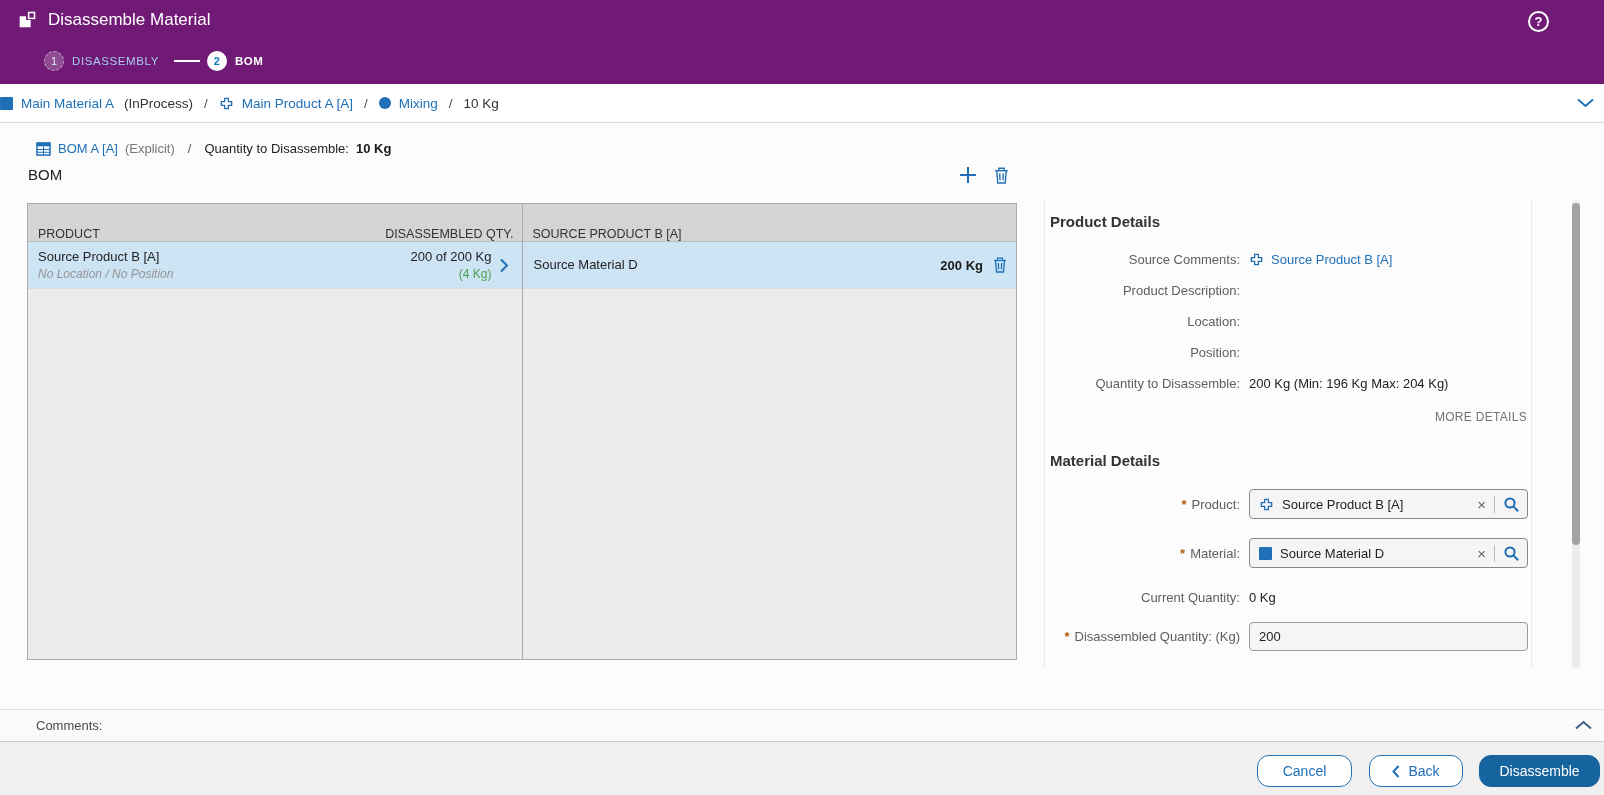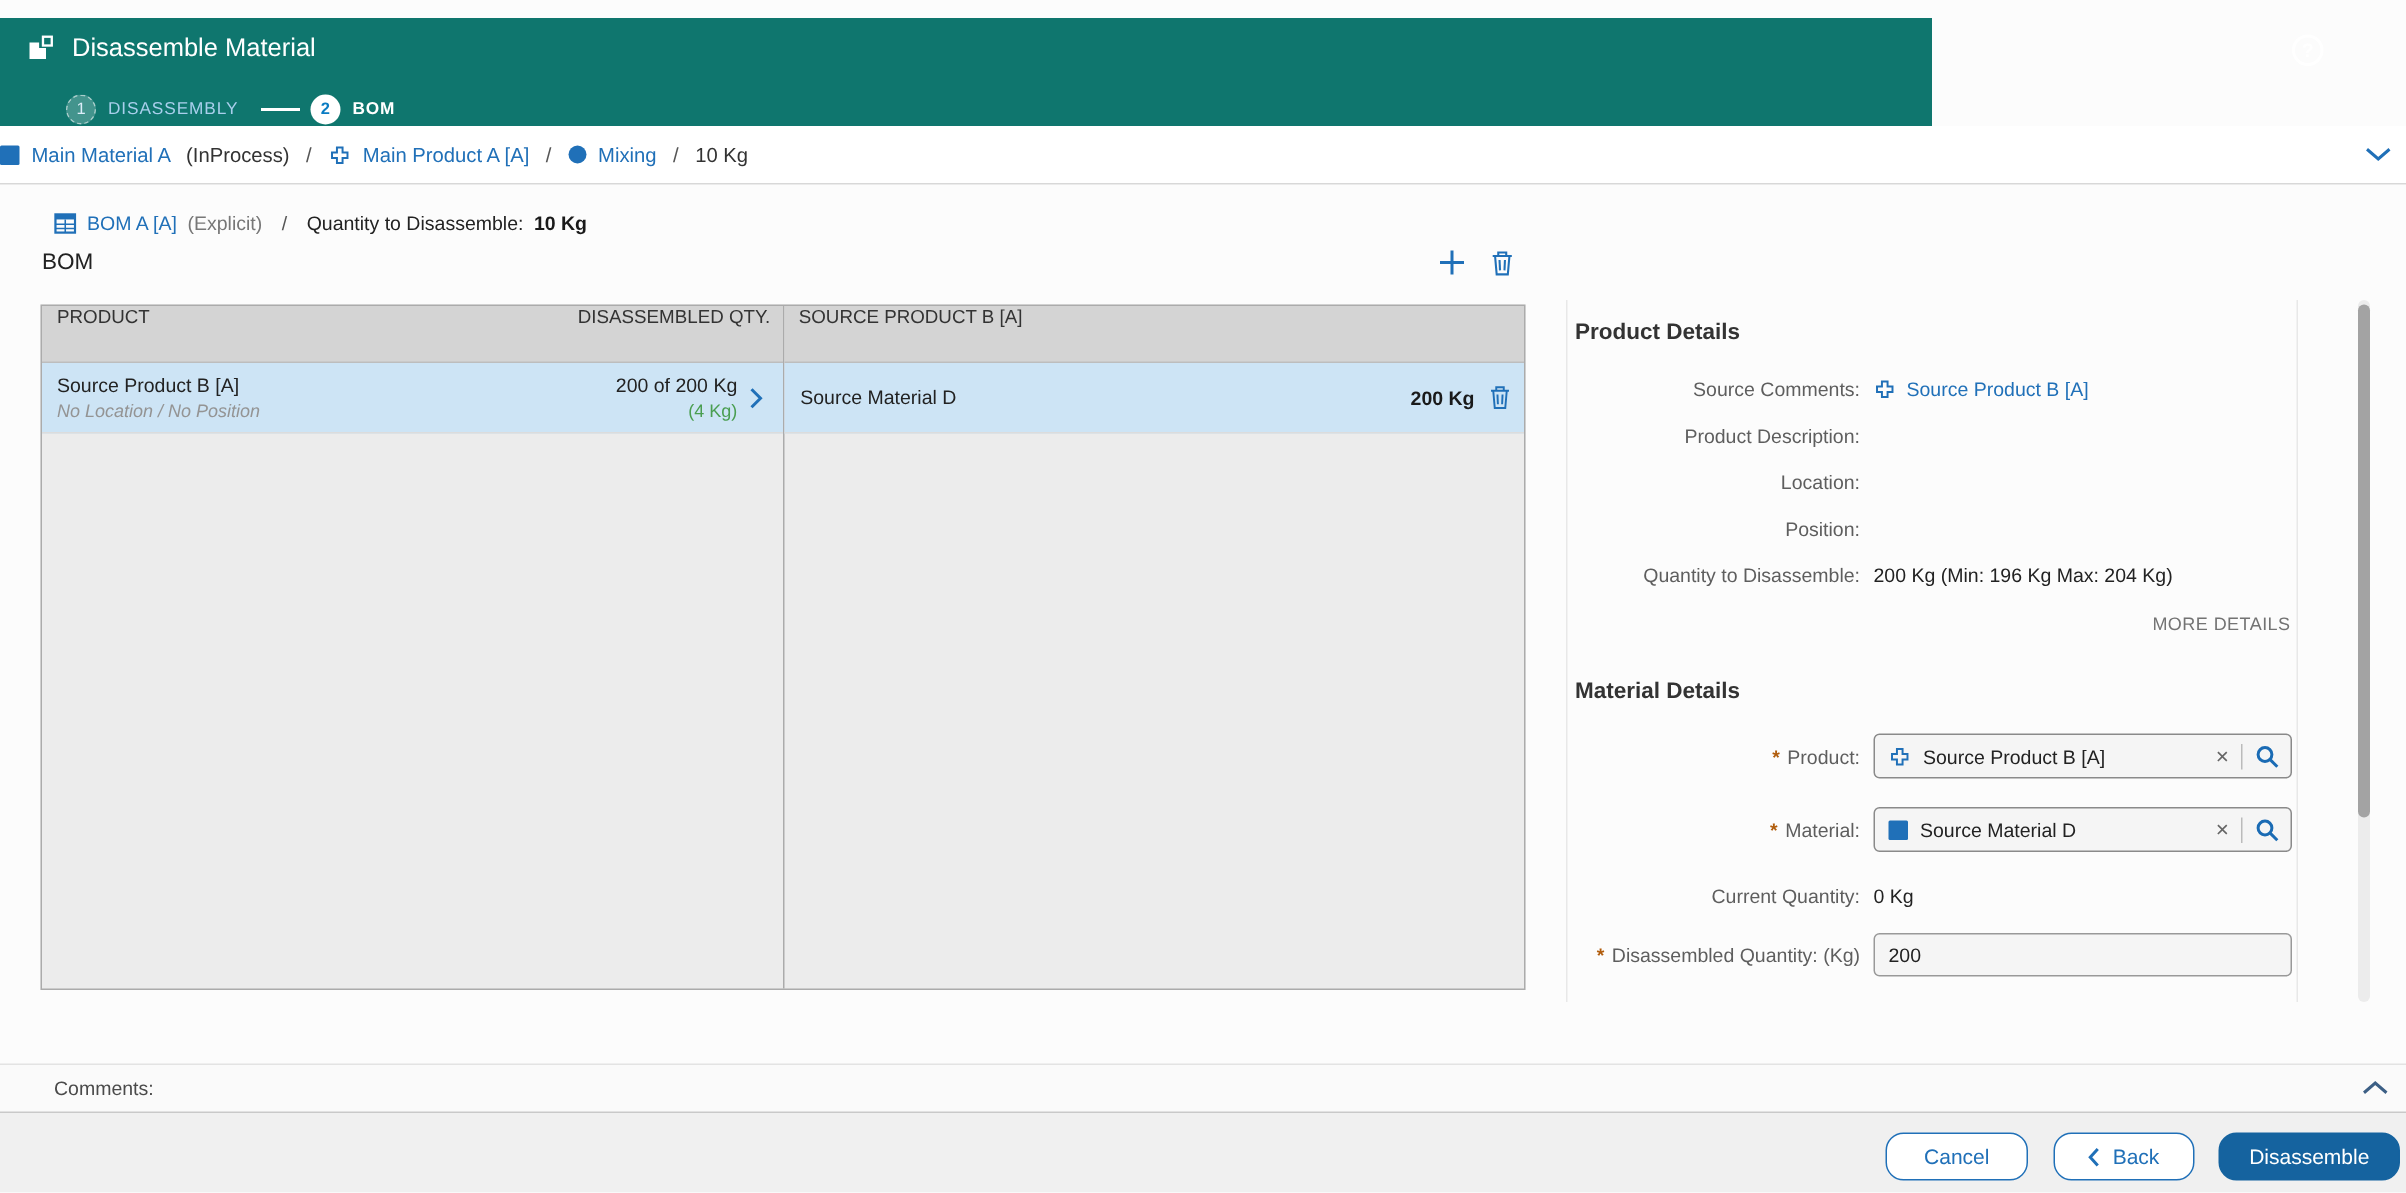--- a/index.html
+++ b/index.html
@@ -4,21 +4,21 @@
 <style>
   * { margin:0; padding:0; box-sizing:border-box; }
   html,body { width:1604px; height:795px; }
   body {
     font-family:"Liberation Sans", sans-serif;
     background:#fcfcfc; position:relative; overflow:hidden; color:#222;
   }
   svg { display:block; }
 
   
-  .titlebar { position:absolute; top:12px; left:0; width:1288px; height:84px; background:#0f766e; color:#fff; }
+  .titlebar { position:absolute; top:0; left:0; width:1604px; height:84px; background:#701a75; color:#fff; }
   .title-row { display:flex; align-items:center; gap:10px; padding:9px 0 0 16px; }
   .app-title { font-size:17px; }
   .help-btn { position:absolute; top:11px; left:1528px; width:21px; height:21px; border:2px solid #fff; border-radius:50%; display:flex; align-items:center; justify-content:center; font-size:13px; font-weight:700; cursor:pointer; }
 
   .wizard { position:absolute; left:44px; top:51px; display:flex; align-items:center; }
   .step { display:flex; align-items:center; }
   .step-circle { width:20px; height:20px; border-radius:50%; display:flex; align-items:center; justify-content:center; font-size:11px; }
   .step-done .step-circle { background:rgba(255,255,255,0.22); border:1px dashed rgba(255,255,255,0.55); color:#dcedf9; }
   .step-done .step-label { color:#a9cfec; font-size:11.5px; letter-spacing:.6px; margin-left:8px; }
   .step-active .step-circle { background:#fff; color:#0a7cc3; font-weight:700; }
@@ -42,21 +42,21 @@
   .path-sep { color:#555; margin:0 6px; }
   .bold { font-weight:700; color:#1a1a1a; }
   .bom-section-title { position:absolute; left:28px; top:166px; font-size:15px; color:#222; }
   .table-actions { position:absolute; left:958px; top:165px; display:flex; align-items:center; gap:16px; }
   .icon-btn { cursor:pointer; display:flex; align-items:center; }
 
   
   .tables { position:absolute; left:27px; top:203px; width:990px; height:457px; border:1px solid #ababab; background:#ececec; display:flex; }
   .tbl { flex:1; display:flex; flex-direction:column; min-width:0; }
   .tbl-left { border-right:1px solid #ababab; }
-  .tbl-head { height:38px; flex:none; background:#d4d4d4; border-bottom:1px solid #bdbdbd; display:flex; align-items:flex-start; justify-content:space-between; padding:0 8px 0 10px; font-size:12.5px; color:#333; }
+  .tbl-head { height:38px; flex:none; background:#d4d4d4; border-bottom:1px solid #bdbdbd; display:flex; align-items:flex-end; justify-content:space-between; padding:0 8px 0 10px; font-size:12.5px; color:#333; }
   .trow { height:47px; flex:none; background:#cde4f5; border-bottom:1px solid #dcdcdc; display:flex; align-items:center; cursor:pointer; }
   .trow-left { padding:0 4px 0 10px; }
   .trow-right { padding:0 9px 0 11px; gap:10px; }
   .cell-main { flex:1; min-width:0; }
   .cell-qty { text-align:right; }
   .line1 { font-size:13px; color:#222; line-height:18px; }
   .line2 { font-size:12px; line-height:16px; }
   .loc { color:#949494; font-style:italic; }
   .green { color:#4a9e51; }
   .row-chevron { width:26px; display:flex; justify-content:center; }

